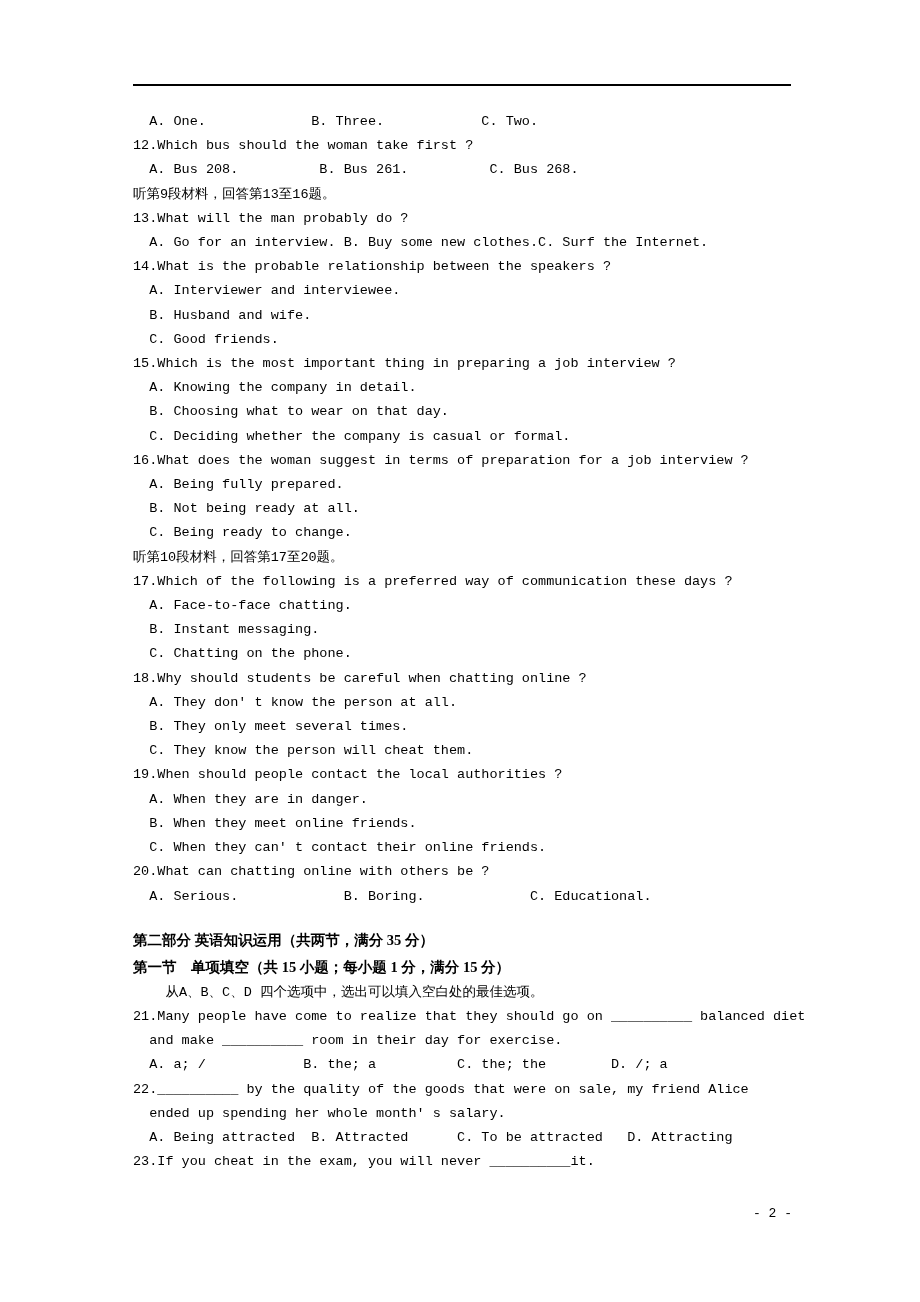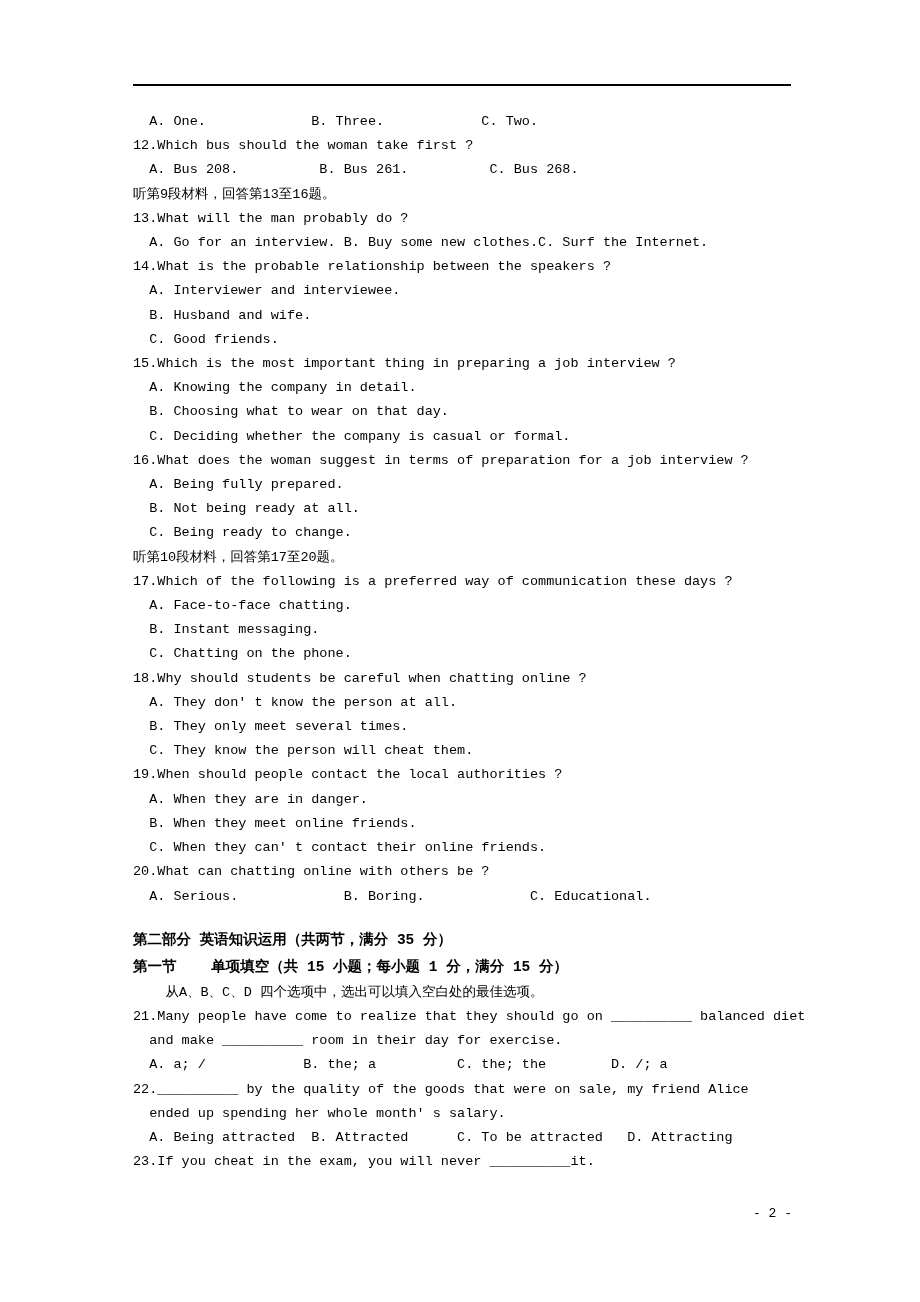--- a/index.html
+++ b/index.html
@@ -35,21 +35,21 @@
     font-size: 13.5px;
     line-height: 24.2px;
     white-space: pre;
   }
   .line { min-height: 24.2px; }
   .line.bold {
     font-weight: bold;
     font-size: 14.5px;
     line-height: 27px;
     min-height: 27px;
-    font-family: Liberation Mono, monospace;
+    font-family: Liberation Serif, serif;
   }
   .line.blank { min-height: 0; height: 18px; }
   .footer {
     position: absolute;
     top: 1206px;
     right: 128px;
     font-size: 13px;
     line-height: 16px;
   }
 </style>

